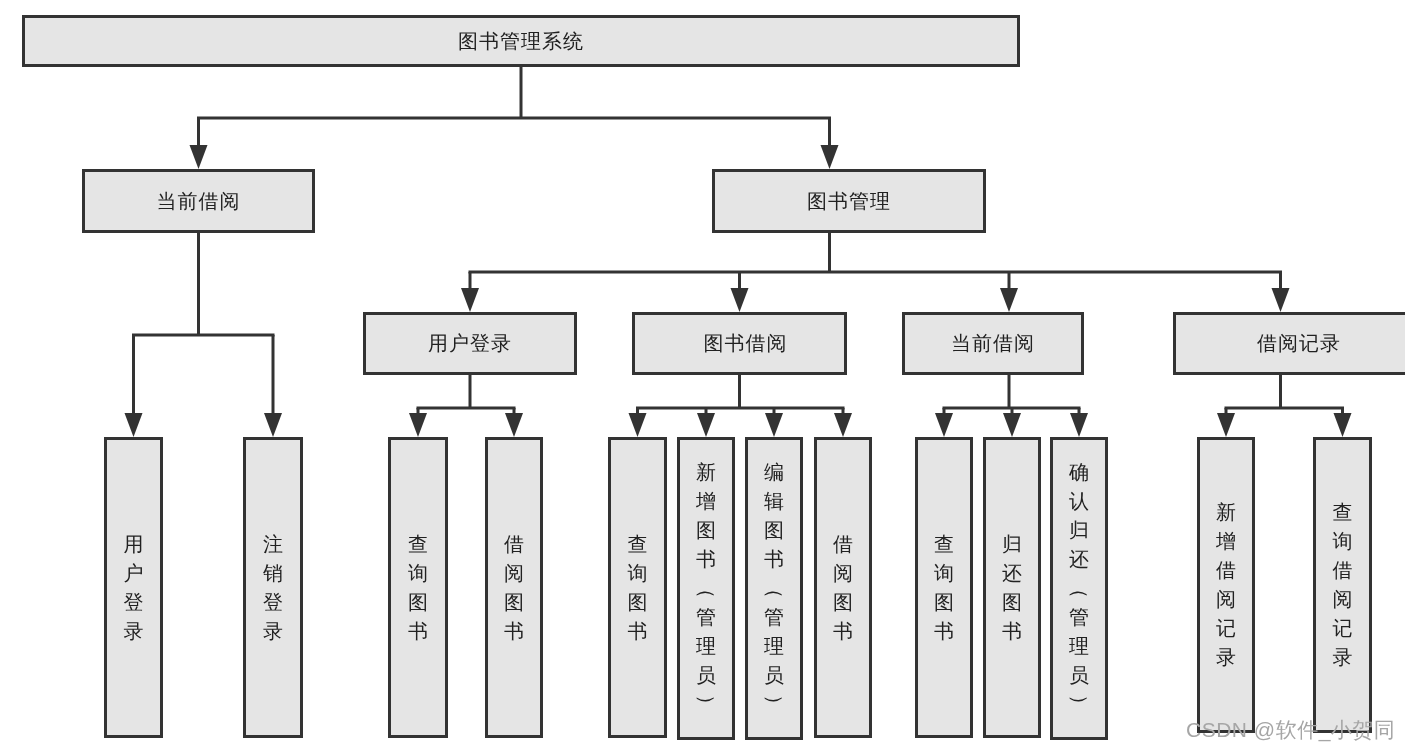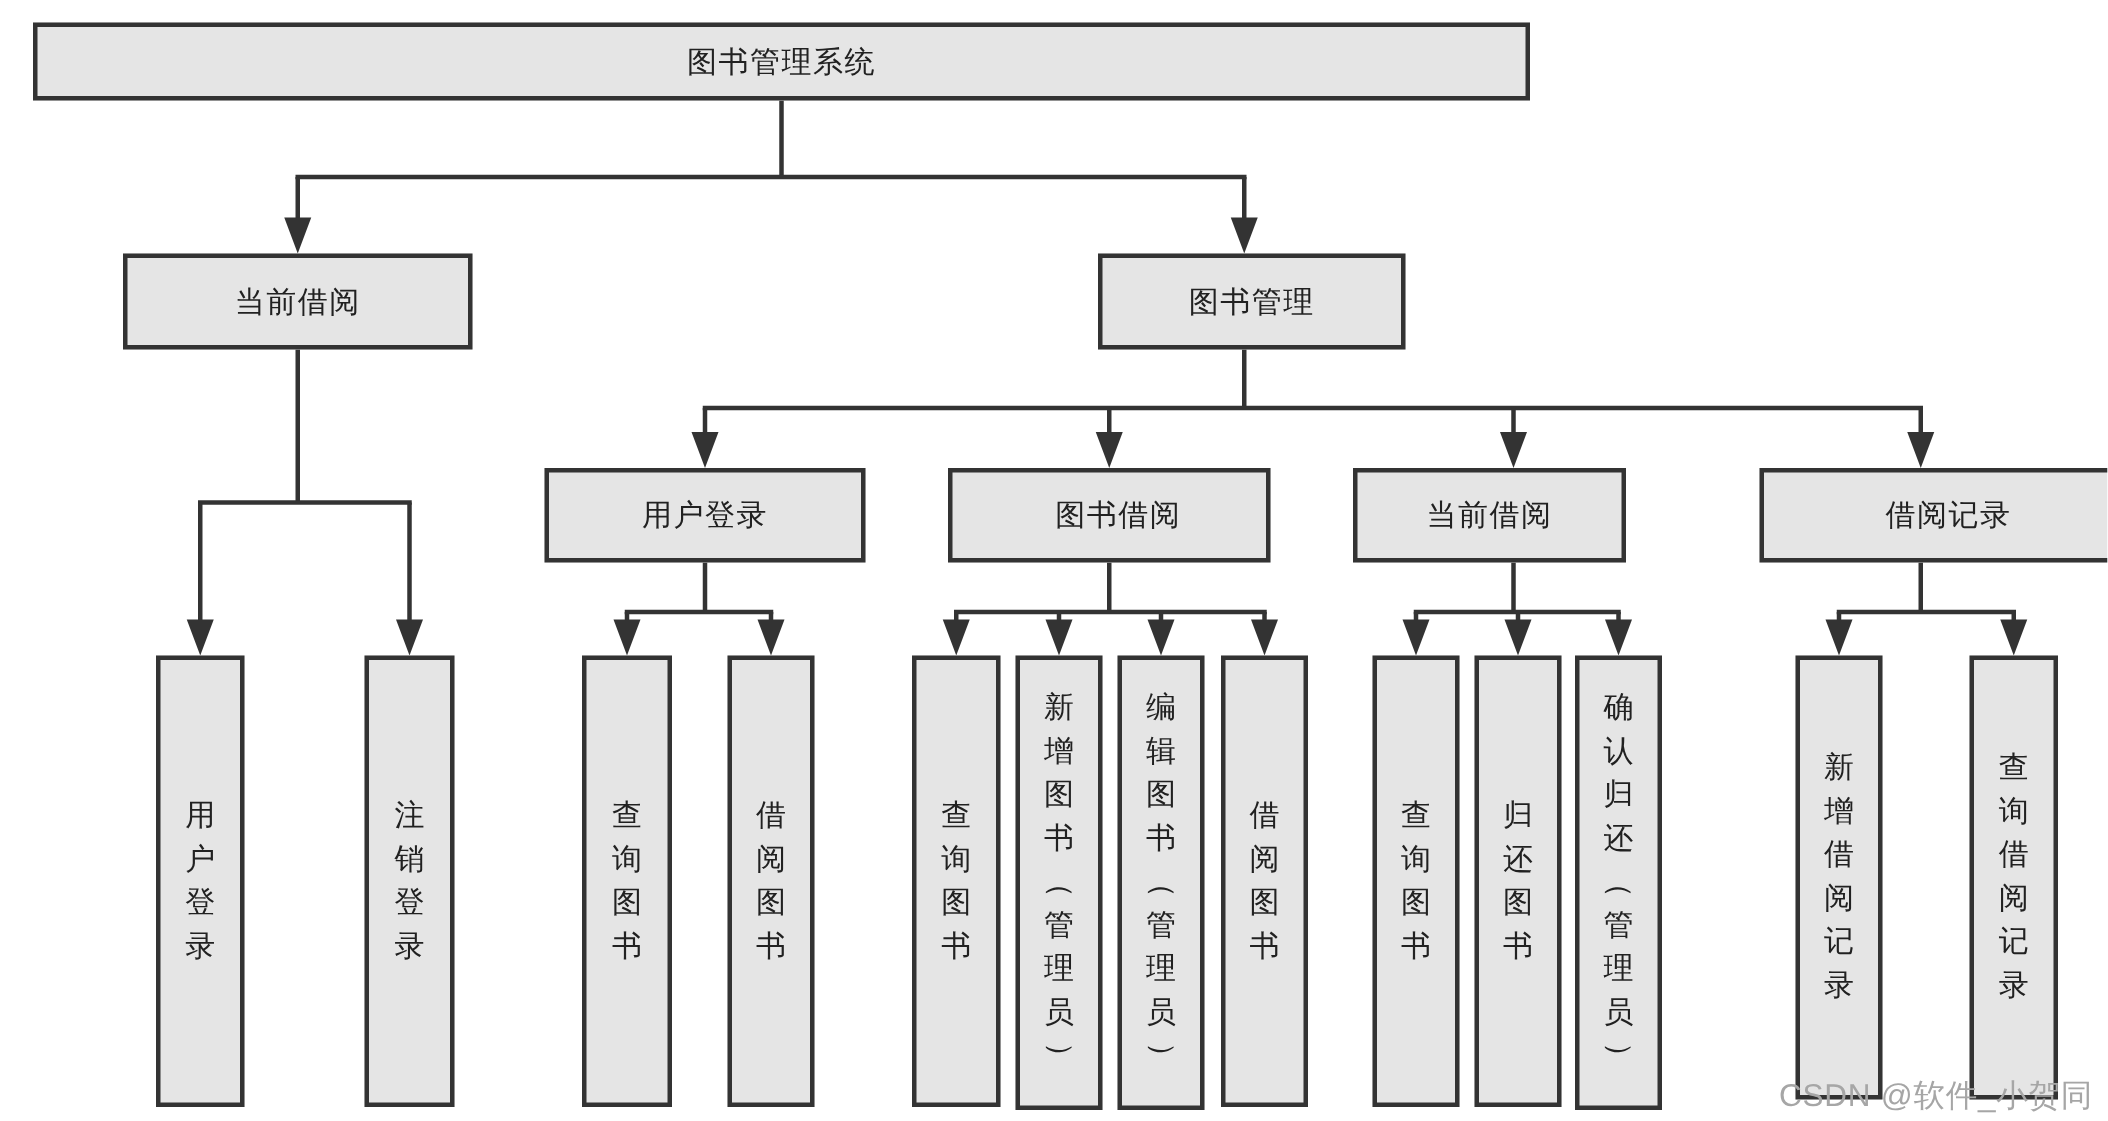--- a/index.html
+++ b/index.html
@@ -118,21 +118,21 @@
     <line x1="1224.5" y1="408" x2="1344" y2="408"></line>
     <line x1="1226" y1="408" x2="1226" y2="418"></line>
     <line x1="1342.5" y1="408" x2="1342.5" y2="418"></line>
     <polygon points="1217,413 1235,413 1226,437"></polygon>
     <polygon points="1333.5,413 1351.5,413 1342.5,437"></polygon>
   </svg>
 
   <div class="node" style="left:22px;top:15px;width:998px;height:52px;">图书管理系统</div>
 
   <div class="node" style="left:82px;top:169px;width:233px;height:64px;">当前借阅</div>
-  <div class="node" style="left:712px;top:169px;width:205px;height:64px;margin-left:20px;">图书管理</div>
+  <div class="node" style="left:712px;top:169px;width:274px;height:64px;">图书管理</div>
 
   <div class="node" style="left:363px;top:312px;width:214px;height:63px;">用户登录</div>
   <div class="node" style="left:632px;top:312px;width:215px;height:63px;padding-left:12px;">图书借阅</div>
   <div class="node" style="left:902px;top:312px;width:182px;height:63px;">当前借阅</div>
   <div class="node" style="left:1173px;top:312px;width:252px;height:63px;">借阅记录</div>
 
   <div class="node vnode" style="left:104px;top:437px;width:59px;height:301px;">
       <span class="vchar">用</span>
       <span class="vchar">户</span>
       <span class="vchar">登</span>

